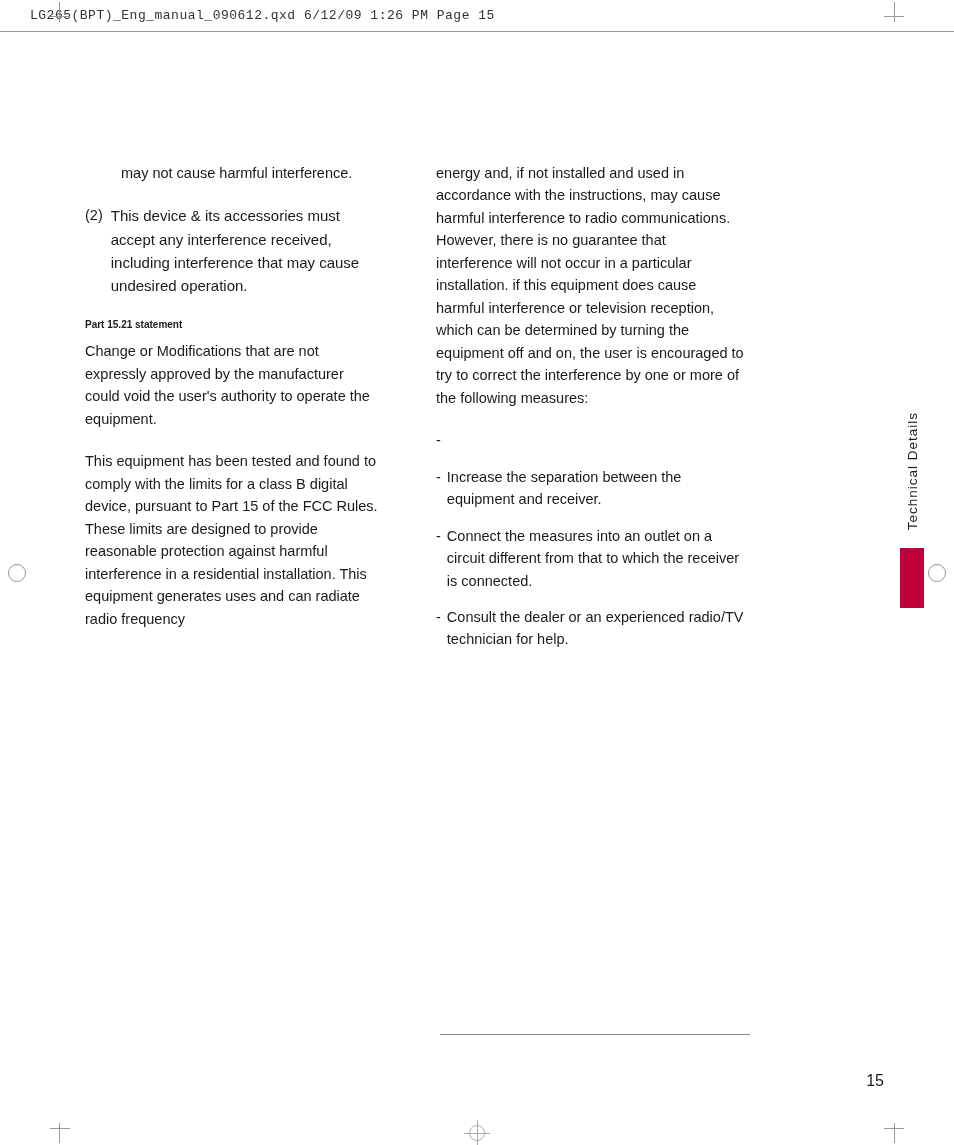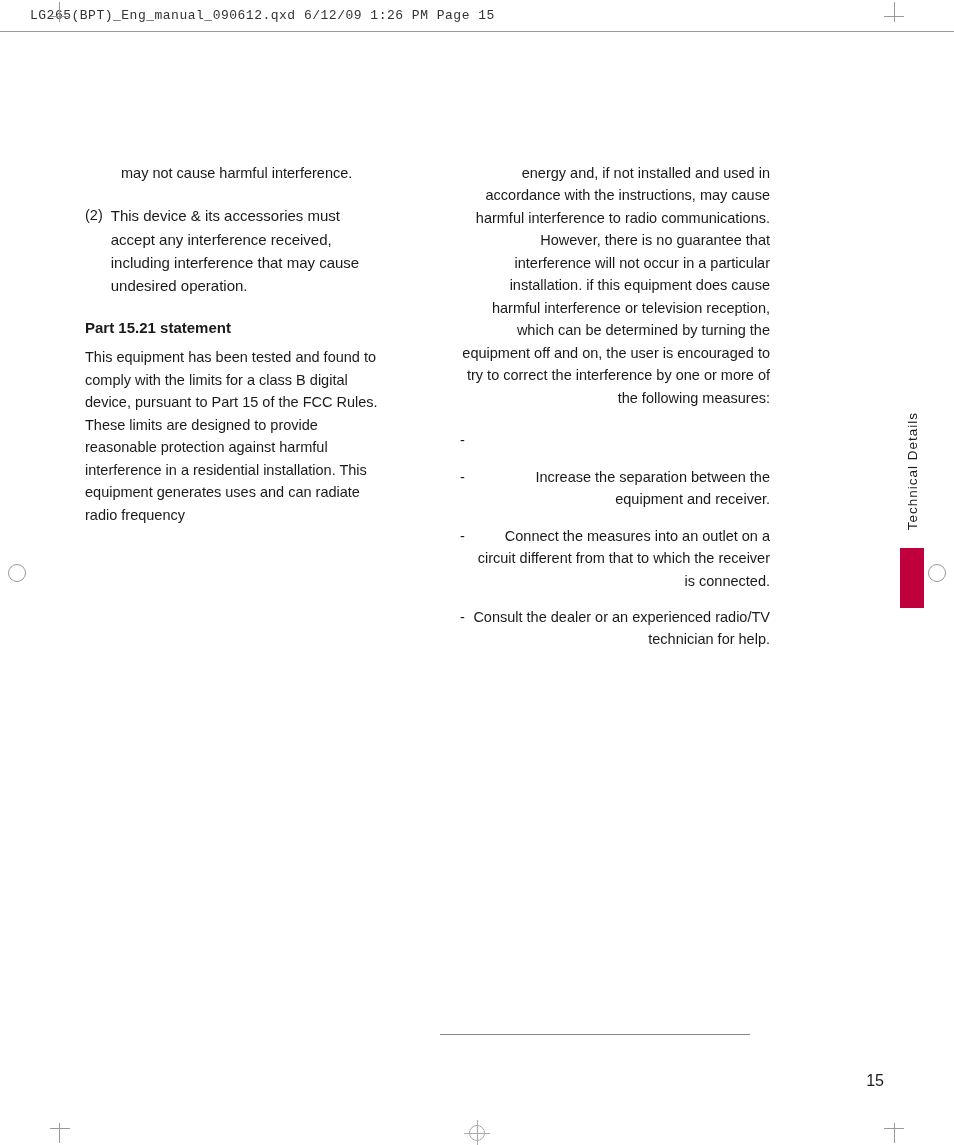--- a/index.html
+++ b/index.html
@@ -65,34 +65,33 @@
       position: absolute;
       top: 130px;
       left: 85px;
       width: 295px;
     }
 
     
     .right-col {
       position: absolute;
       top: 130px;
-      left: 460px;
+      left: 436px;
       width: 310px;
-      text-align: right;
     }
 
     .text-block {
       margin-bottom: 20px;
       line-height: 1.55;
       font-size: 14.5px;
     }
 
     .section-heading {
       font-weight: bold;
-      font-size: 15px;
+      font-size: 10px;
       margin-bottom: 10px;
       margin-top: 22px;
     }
 
     .numbered-item {
       display: flex;
       gap: 8px;
       margin-bottom: 6px;
       line-height: 1.55;
     }
@@ -223,20 +222,21 @@
         <div style="padding-left: 36px;">may not cause harmful interference.</div>
       </div>
 
       <div class="numbered-item">
         <span class="num">(2)</span>
         <span>This device &amp; its accessories must accept any interference received, including interference that may cause undesired operation.</span>
       </div>
 
       <div class="section-heading">Part 15.21 statement</div>
 
+      <div class="text-block">Change or Modifications that are not expressly approved by the manufacturer could void the user's authority to operate the equipment.</div>
 
 
       <div class="text-block">This equipment has been tested and found to comply with the limits for a class B digital device, pursuant to Part 15 of the FCC Rules. These limits are designed to provide reasonable protection against harmful interference in a residential installation. This equipment generates uses and can radiate radio frequency</div>
 
     </div>
 
     <div class="right-col">
 
       <div class="text-block">energy and, if not installed and used in accordance with the instructions, may cause harmful interference to radio communications. However, there is no guarantee that interference will not occur in a particular installation. if this equipment does cause harmful interference or television reception, which can be determined by turning the equipment off and on, the user is encouraged to try to correct the interference by one or more of the following measures:</div>
 

